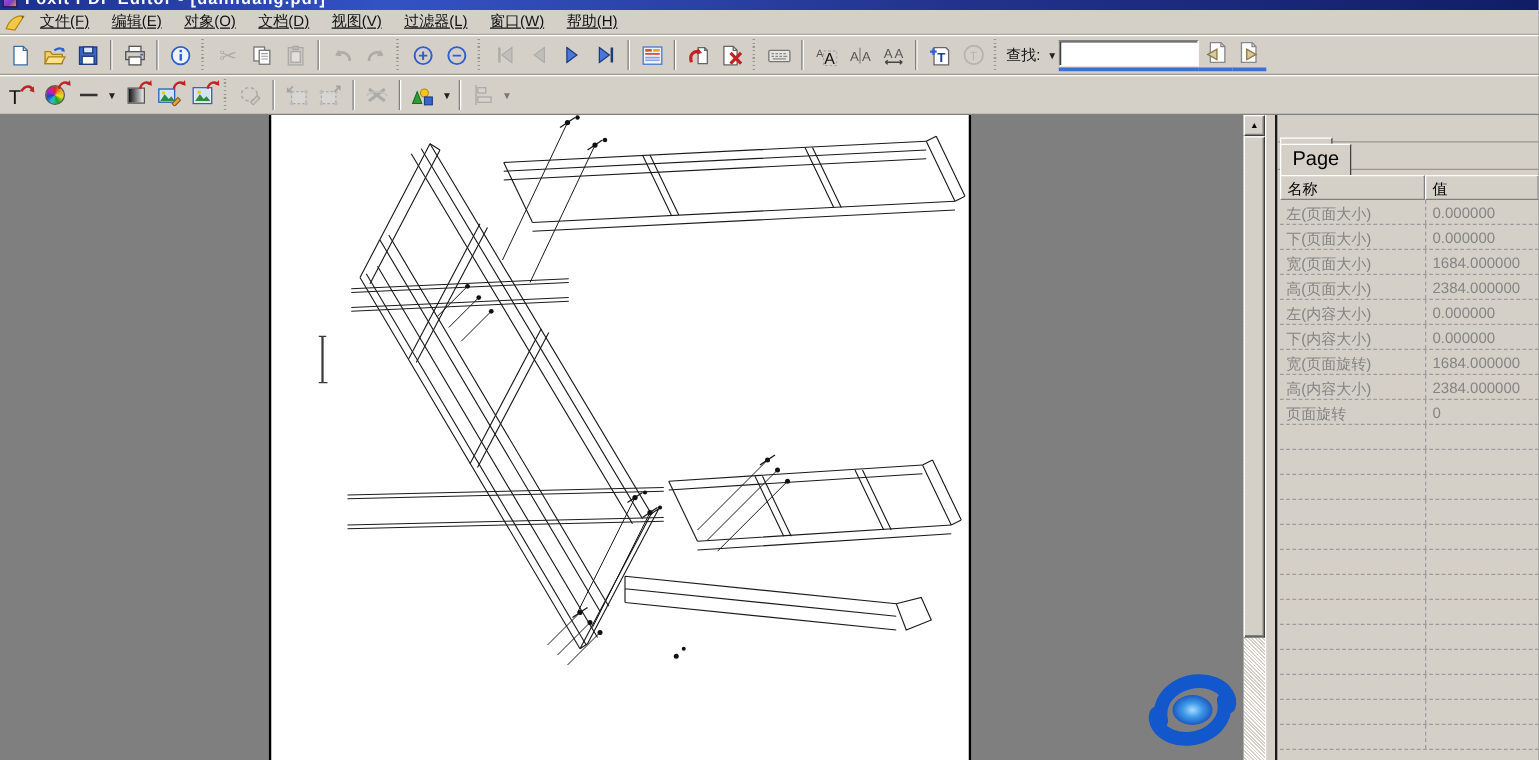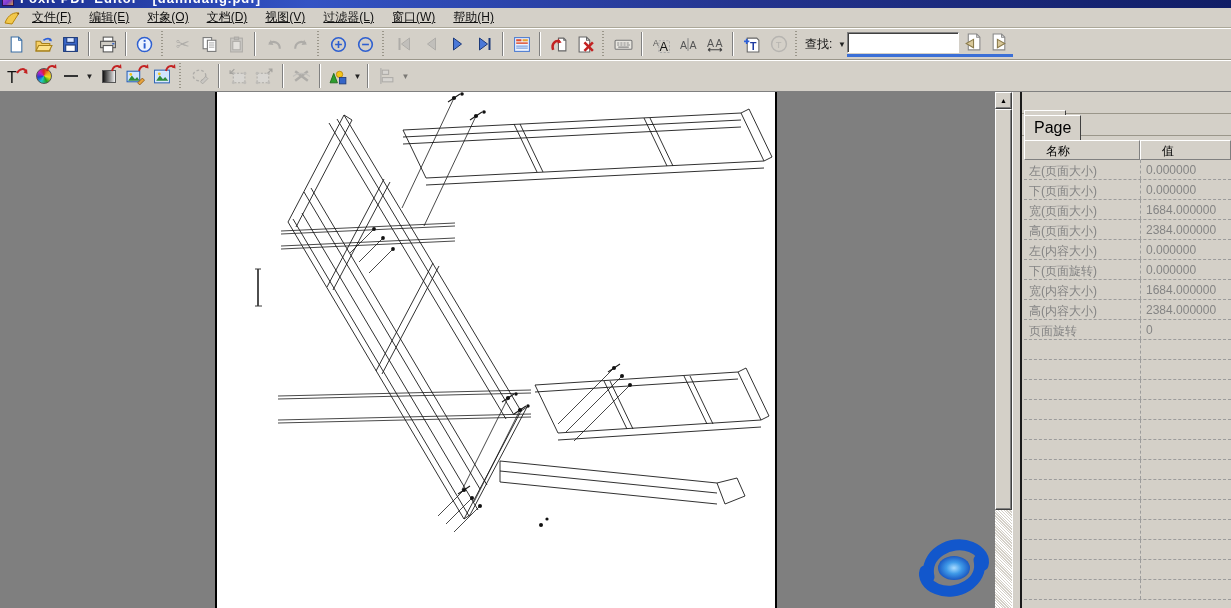--- a/index.html
+++ b/index.html
@@ -62,21 +62,21 @@
   .splitter{position:absolute;left:1012px;top:0;width:10px;height:516px;background:#d4d0c8;border-left:1px solid #fff;border-right:2px solid #1a1a1a;}
   .props{position:absolute;left:1022px;top:0;width:209px;height:516px;background:#d4d0c8;overflow:hidden;}
   .ptabs1{height:22px;position:relative;border-bottom:1px solid #9a968a;}
   .ptab{display:inline-block;margin-left:2px;padding:3px 8px 4px;background:#d4d0c8;border:1px solid;border-color:#fff #404040 #d4d0c8 #fff;
     position:relative;top:1px;font-size:12px;color:#000;margin-top:17px;}
   .ptabs2{height:22px;position:relative;border-bottom:1px solid #9a968a;}
   .ptab2{display:inline-block;margin-left:2px;padding:3px 9px 4px;background:#d4d0c8;border:1px solid;border-color:#fff #404040 #d4d0c8 #fff;
     position:relative;top:1px;font-size:16px;color:#000;}
   .grid{position:absolute;left:2px;right:0;top:48px;bottom:0;}
   .ghead{display:flex;height:20px;}
-  .gh{background:#d4d0c8;border:1px solid;border-color:#fff #808080 #808080 #fff;padding:2px 21px;font-size:12px;color:#000;font-family:Liberation Serif, serif;}
+  .gh{background:#d4d0c8;border:1px solid;border-color:#fff #808080 #808080 #fff;padding:2px 5px;font-size:12px;color:#000;font-family:Liberation Serif, serif;}
   .gh.name{width:116px;}
   .gh.val{flex:1;}
   .gbody{position:relative;}
   .prow{display:flex;height:20px;border-bottom:1px dashed #9c9c9c;}
   .pc{padding:3px 5px;font-size:12px;color:#848484;white-space:nowrap;overflow:hidden;}
   .pc.name{width:116px;}
   .pc.val{flex:1;border-left:1px dashed #9c9c9c;}
   .prow.empty .pc{color:transparent;}
 </style>
 </head>
@@ -611,25 +611,25 @@
             </div>
           <div class="prow">
               <div class="pc name">高(页面大小)</div>
               <div class="pc val">2384.000000</div>
             </div>
           <div class="prow">
               <div class="pc name">左(内容大小)</div>
               <div class="pc val">0.000000</div>
             </div>
           <div class="prow">
-              <div class="pc name">下(页面旋转)</div>
+              <div class="pc name">下(内容大小)</div>
               <div class="pc val">0.000000</div>
             </div>
           <div class="prow">
-              <div class="pc name">宽(内容大小)</div>
+              <div class="pc name">宽(页面旋转)</div>
               <div class="pc val">1684.000000</div>
             </div>
           <div class="prow">
               <div class="pc name">高(内容大小)</div>
               <div class="pc val">2384.000000</div>
             </div>
           <div class="prow">
               <div class="pc name">页面旋转</div>
               <div class="pc val">0</div>
             </div>

